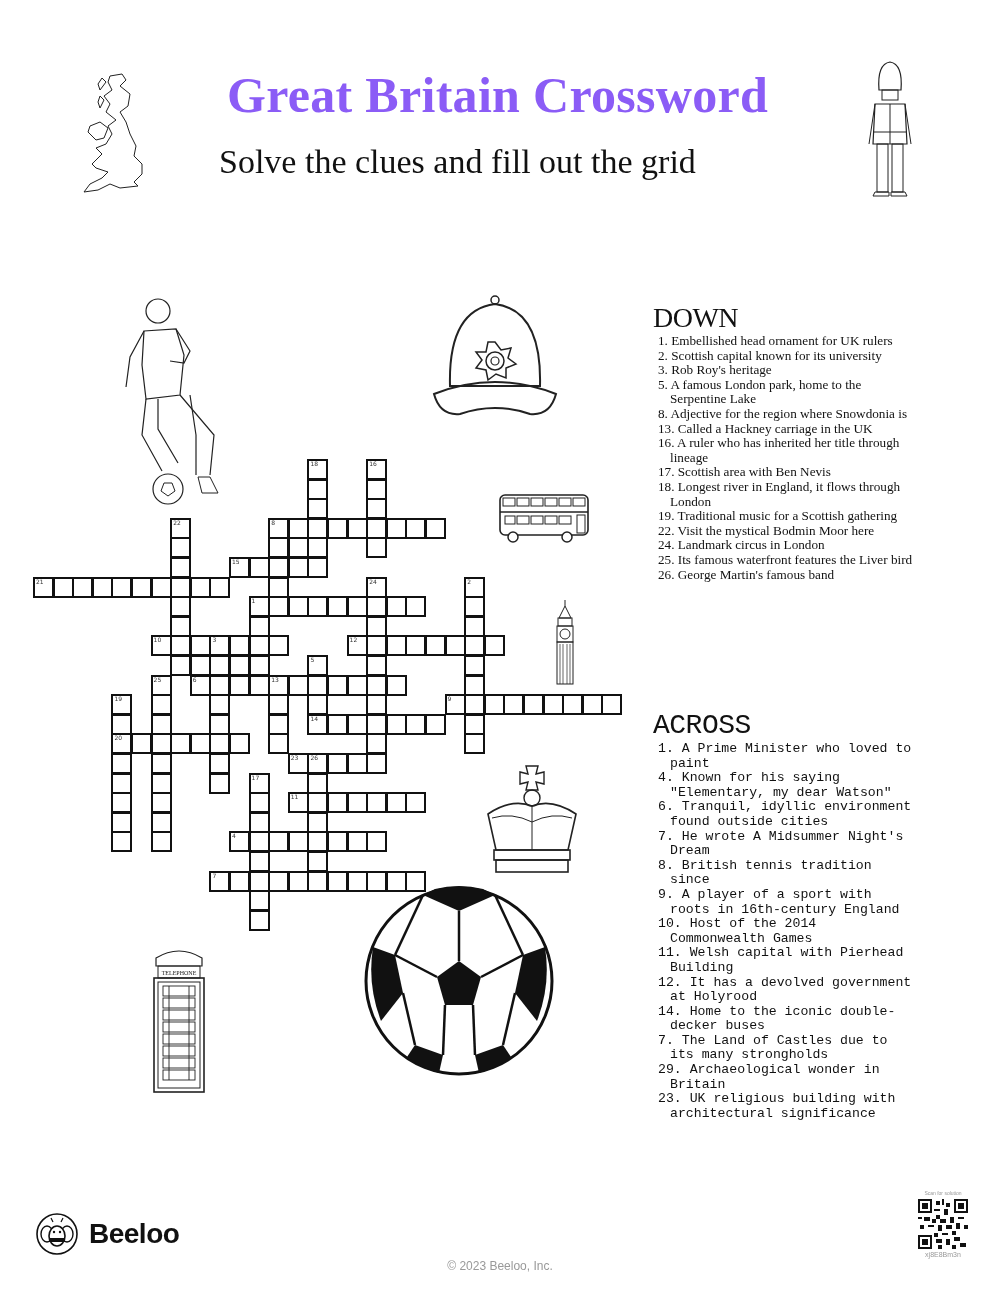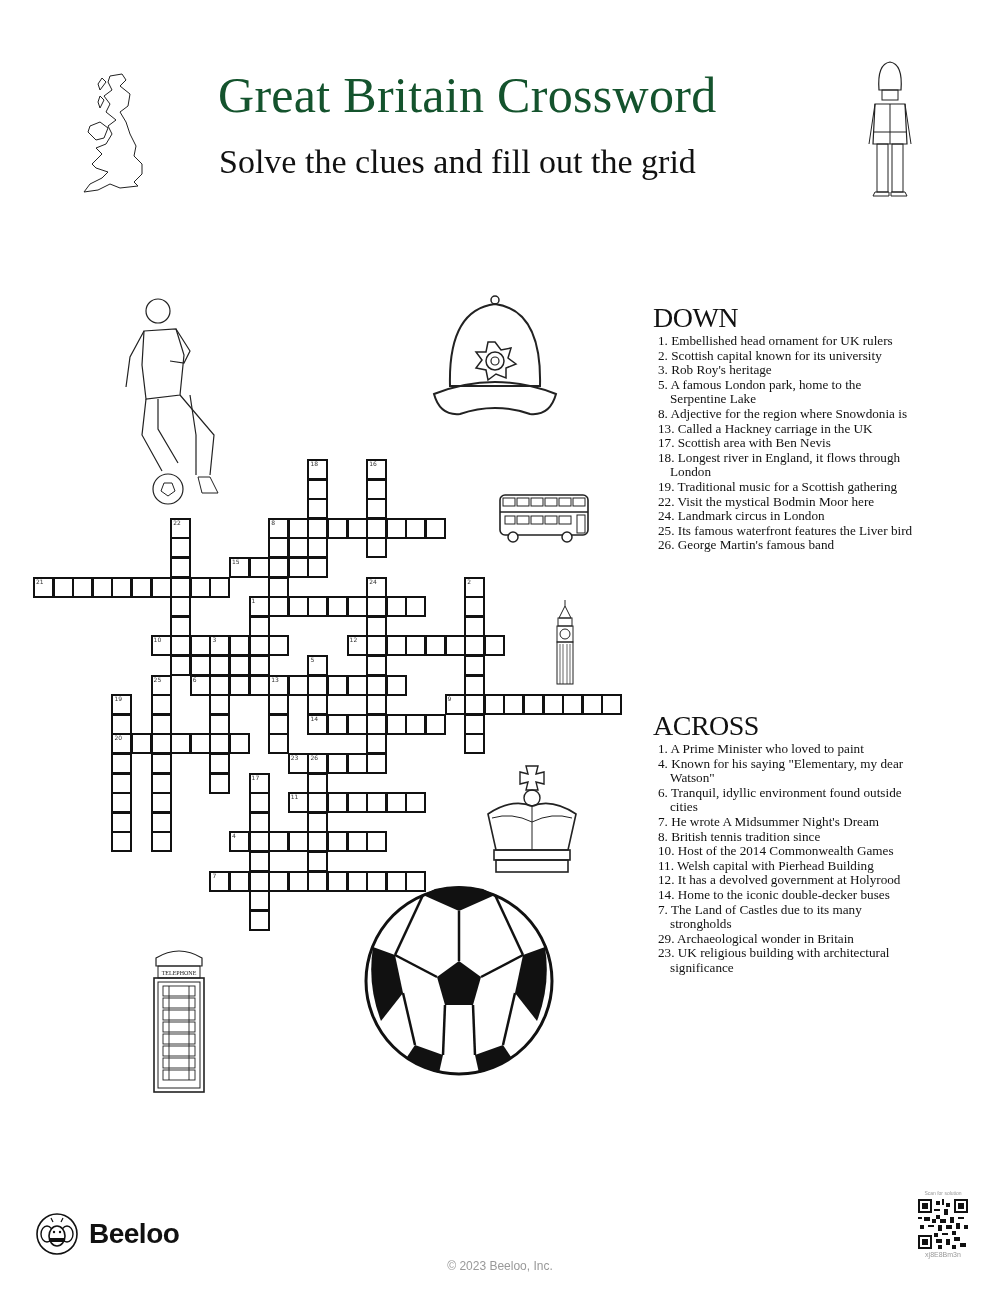--- a/index.html
+++ b/index.html
@@ -1,28 +1,28 @@
 <!DOCTYPE html>
 <html><head>
 <meta charset="utf-8">
 <style>
   * { box-sizing: border-box; margin: 0; padding: 0; }
   body { width: 1000px; height: 1294px; background: #ffffff; position: relative; overflow: hidden; font-family: "Liberation Serif", serif; color: #111; }
-  .title { position: absolute; left: 218px; top: 66px; font-size: 50px; font-family: "Liberation Serif", serif; letter-spacing: 0.3px; color: #14532d; }
+  .title { position: absolute; left: 227px; top: 66px; font-size: 50px; font-family: "Liberation Serif", serif; letter-spacing: 0.3px; color: #8b5cf6; font-weight: bold; }
   .subtitle { position: absolute; left: 219px; top: 143px; font-size: 34px; font-family: "Liberation Serif", serif; color: #111; }
   .illus { position: absolute; }
   .grid { position: absolute; left: 33px; top: 459px; width: 600px; height: 480px; }
   .cell { position: absolute; width: 21px; height: 21px; border: 2.4px solid #111; background: #fff; }
   .cell .num { position: absolute; left: 1px; top: -1px; font-family: "DejaVu Sans", sans-serif; font-size: 6px; color: #333; }
   .clues { position: absolute; left: 653px; font-family: "Liberation Serif", serif; }
   .clues h2 { font-weight: normal; font-size: 28px; line-height: 28px; letter-spacing: -0.5px; margin-bottom: 2px; }
   .clues ol { list-style: none; }
   .clues li { font-size: 13.2px; line-height: 14.6px; padding-left: 15px; text-indent: -12px; width: 260px; margin-left: 2px; }
   .down { top: 304px; }
-  .across { top: 712px; }
+  .across { top: 712px; font-family: Liberation Mono, monospace; }
   .footer-logo { position: absolute; left: 35px; top: 1212px; display: flex; align-items: center; gap: 10px; }
   .footer-logo .brand { font-family: "Liberation Sans", sans-serif; font-weight: bold; font-size: 28px; color: #111; letter-spacing: -0.5px; }
   .copyright { position: absolute; left: 0; width: 1000px; top: 1259px; text-align: center; font-family: "Liberation Sans", sans-serif; font-size: 12px; color: #999; }
   .qr-wrap { position: absolute; left: 913px; top: 1190px; width: 60px; text-align: center; font-family: "Liberation Sans", sans-serif; }
   .qr-wrap .scan { font-size: 5px; color: #999; display: block; margin-bottom: 3px; }
   .qr-wrap .code { font-size: 7px; color: #999; display: block; margin-top: 2px; }
 </style>
 </head>
 <body>
 
@@ -391,37 +391,39 @@
 
 <div class="clues down">
   <h2>DOWN</h2>
   <ol id="down-list">
       <li>1. Embellished head ornament for UK rulers</li>
       <li>2. Scottish capital known for its university</li>
       <li>3. Rob Roy's heritage</li>
       <li>5. A famous London park, home to the Serpentine Lake</li>
       <li>8. Adjective for the region where Snowdonia is</li>
       <li>13. Called a Hackney carriage in the UK</li>
+      <li>16. A ruler who has inherited her title through lineage</li>
       <li>17. Scottish area with Ben Nevis</li>
       <li>18. Longest river in England, it flows through London</li>
       <li>19. Traditional music for a Scottish gathering</li>
       <li>22. Visit the mystical Bodmin Moor here</li>
       <li>24. Landmark circus in London</li>
       <li>25. Its famous waterfront features the Liver bird</li>
       <li>26. George Martin's famous band</li>
     </ol>
 </div>
 <div class="clues across">
   <h2>ACROSS</h2>
   <ol id="across-list">
       <li>1. A Prime Minister who loved to paint</li>
       <li>4. Known for his saying "Elementary, my dear Watson"</li>
       <li>6. Tranquil, idyllic environment found outside cities</li>
       <li>7. He wrote A Midsummer Night's Dream</li>
       <li>8. British tennis tradition since</li>
+      <li>9. A player of a sport with roots in 16th-century England</li>
       <li>10. Host of the 2014 Commonwealth Games</li>
       <li>11. Welsh capital with Pierhead Building</li>
       <li>12. It has a devolved government at Holyrood</li>
       <li>14. Home to the iconic double-decker buses</li>
       <li>7. The Land of Castles due to its many strongholds</li>
       <li>29. Archaeological wonder in Britain</li>
       <li>23. UK religious building with architectural significance</li>
     </ol>
 </div>
 

